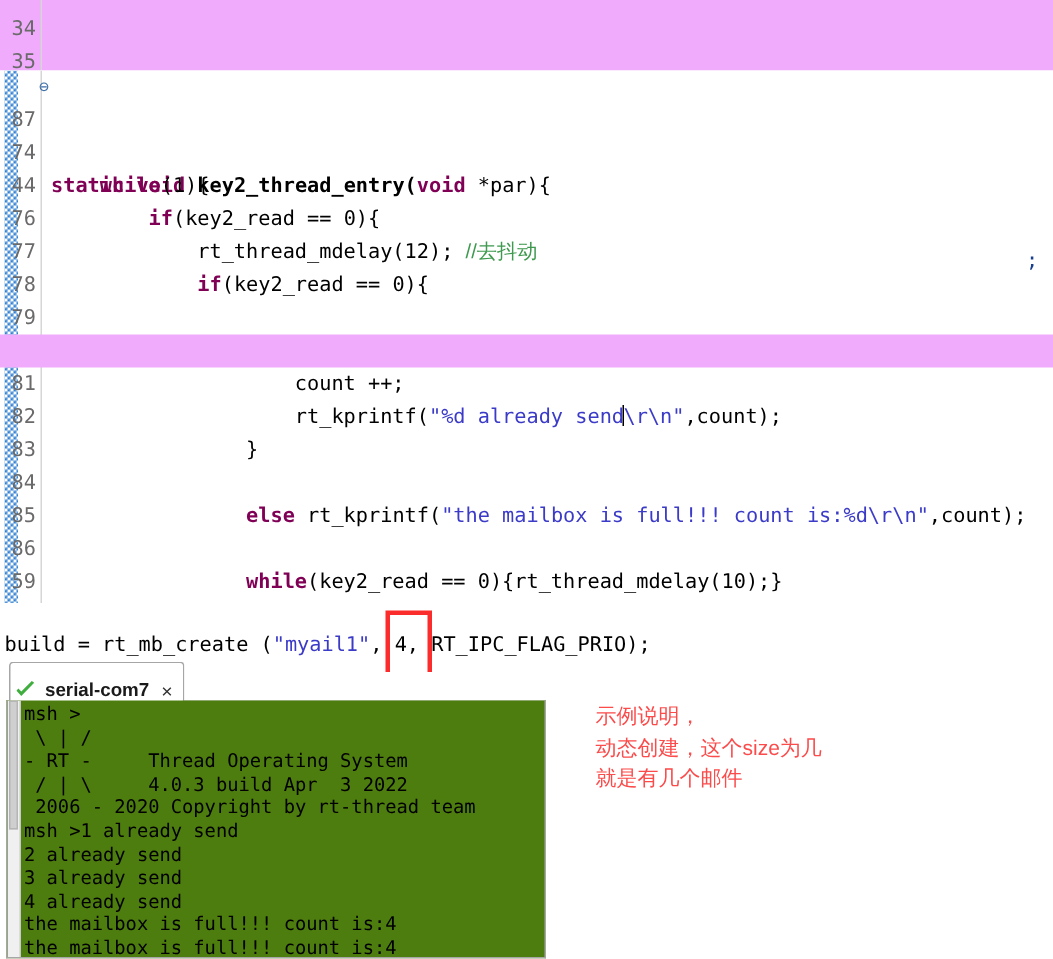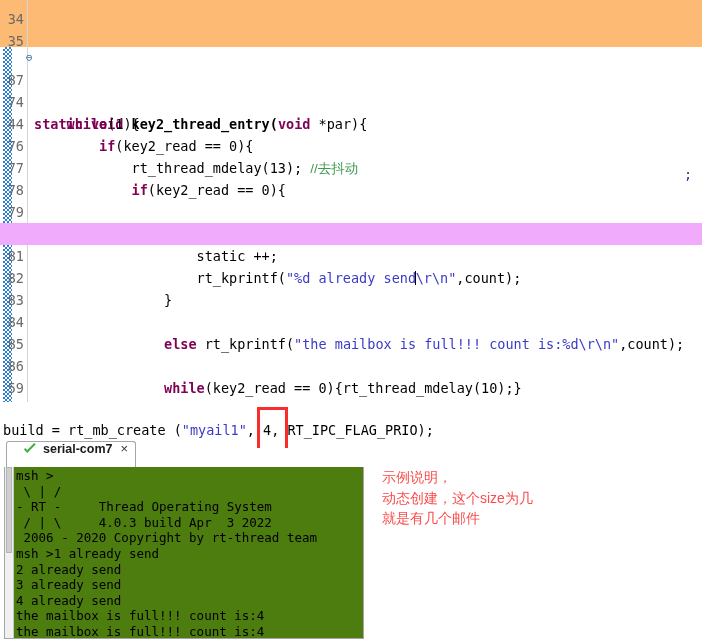--- a/index.html
+++ b/index.html
@@ -21,21 +21,21 @@
     left: 0; top: 0;
     width: 702px; height: 448px;
     background: #ffffff;
     overflow: hidden;
   }
 
   
   .pane-top {
     position: absolute; left: 0; top: 0; width: 702px; height: 47px;
     overflow: hidden;
-    background: #fdba74;
+    background: #f0abfc;
   }
   .pane-top .vsep {
     position:absolute; left: 27px; top: 0; width: 1px; height: 47px;
     background: #d6d6d6;
   }
 
   .pane-main {
     position: absolute; left: 0; top: 47px; width: 702px; height: 355px;
     overflow: hidden;
     background: #fff;
@@ -146,26 +146,26 @@
   .tabstrip {
     position: absolute; left: 0; top: 0;
     width: 360px; height: 28px;
   }
   .tabstrip .strip-base {
     position:absolute; left:0; bottom:0; width:360px; height:1px; background:#a6a6a6;
   }
   .tab {
     position: absolute; left: 2px; top: 1px;
     height: 27px;
-    padding: 0 7px 0 16px;
+    padding: 0 7px 0 3px;
     background: #ffffff;
     border: 1px solid #a6a6a6;
     border-bottom: 1px solid #ffffff;
     border-radius: 3px 3px 0 0;
-    display: flex; align-items: flex-start; gap: 6px;
+    display: flex; align-items: flex-end; gap: 6px;
     box-sizing: border-box;
   }
   .tab-icon {
     width: 14px; height: 14px;
     display:inline-block; position: relative;
   }
   .tab-icon svg { display:block; }
   .tab-label {
     font-family: "Liberation Sans", sans-serif;
     font-size: 12.5px;
@@ -206,21 +206,21 @@
     font-family: "DejaVu Sans Mono", monospace;
     font-size: 12.5px;
     line-height: 15.6px;
     color: #000;
     white-space: pre;
   }
 
   
   .annotation {
     position: absolute;
-    left: 382px; top: 467px;
+    left: 397px; top: 467px;
     font-family: "Liberation Sans", sans-serif;
     font-size: 14px;
     line-height: 20.5px;
     color: #fb4b4b;
     white-space: pre;
   }
 </style>
 </head>
 <body>
 
@@ -260,41 +260,41 @@
         <span class="ctext"><span class="pln">    </span><span class="kw">while</span><span class="pln">(1){</span></span>
       </div>
 
       <div class="code-row">
         <span class="lineno">44</span>
         <span class="ctext"><span class="pln">        </span><span class="kw">if</span><span class="pln">(key2_read == 0){</span></span>
       </div>
 
       <div class="code-row">
         <span class="lineno">76</span>
-        <span class="ctext"><span class="pln">            rt_thread_mdelay(13); </span><span class="cmt" style="font-family:'Liberation Sans',sans-serif">//去抖动</span></span>
+        <span class="ctext"><span class="pln">            rt_thread_mdelay(12); </span><span class="cmt" style="font-family:'Liberation Sans',sans-serif">//去抖动</span></span>
       </div>
 
       <div class="code-row">
         <span class="lineno">77</span>
         <span class="ctext"><span class="pln">            </span><span class="kw">if</span><span class="pln">(key2_read == 0){</span></span>
       </div>
 
       <div class="code-row">
         <span class="lineno">78</span>
         <span class="ctext"></span>
       </div>
 
       <div class="code-row">
         <span class="lineno">79</span>
         <span class="ctext"><span class="pln">                </span><span class="kw">if</span><span class="pln">(rt_mb_send(mymail,(</span><span class="blu">rt_uint32_t</span><span class="pln">)&amp;mailstring) == RT_EOK){</span></span>
       </div>
 
       <div class="code-row">
         <span class="lineno">80</span>
-        <span class="ctext">                    static ++;</span>
+        <span class="ctext">                    count ++;</span>
       </div>
 
       <div class="code-row row-hl">
         <span class="lineno">81</span>
         <span class="ctext"><span class="pln">                    rt_kprintf(</span><span class="str">"%d already send</span><span class="caret"></span><span class="str">\r\n"</span><span class="pln">,count);</span></span>
       </div>
 
       <div class="code-row">
         <span class="lineno">82</span>
         <span class="ctext">                }</span>

